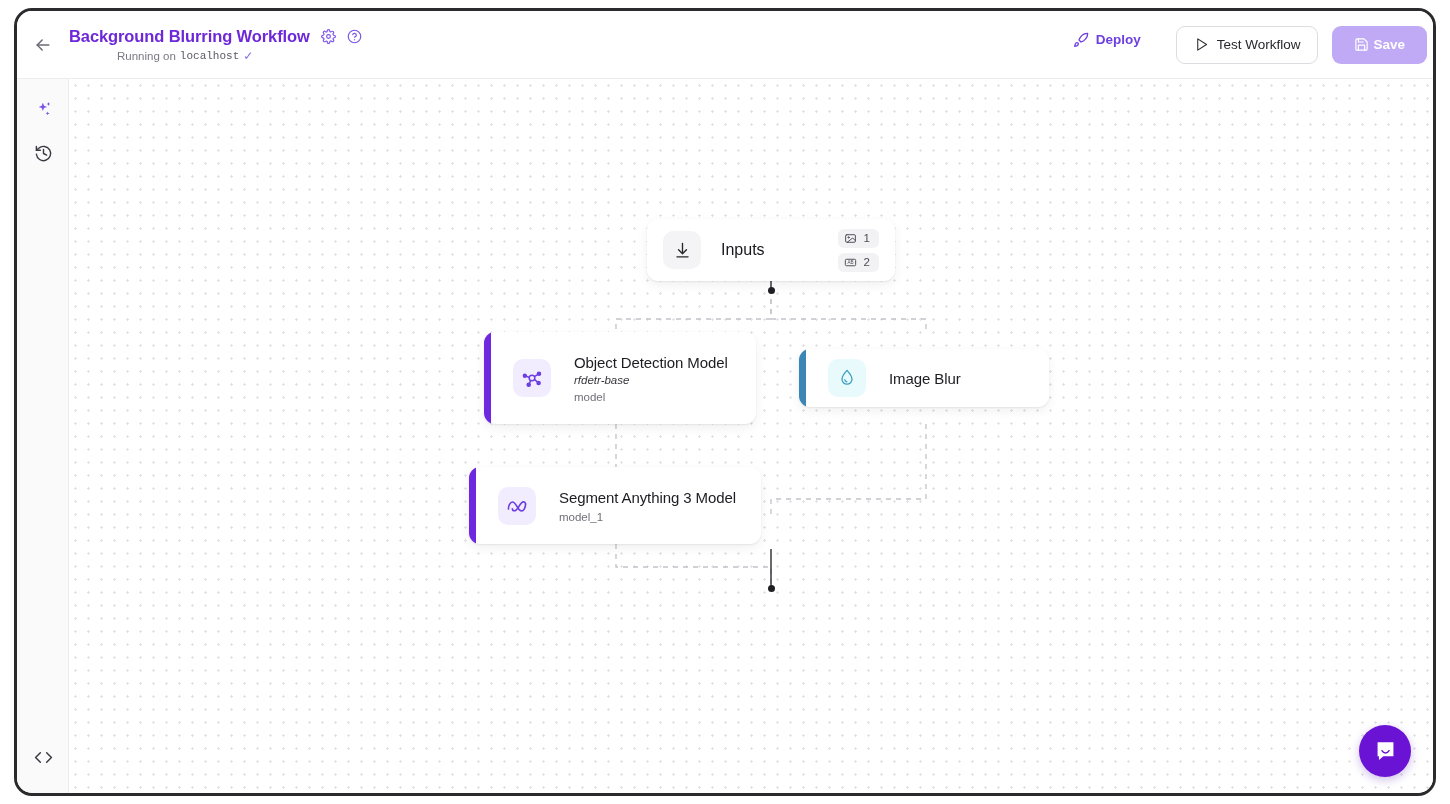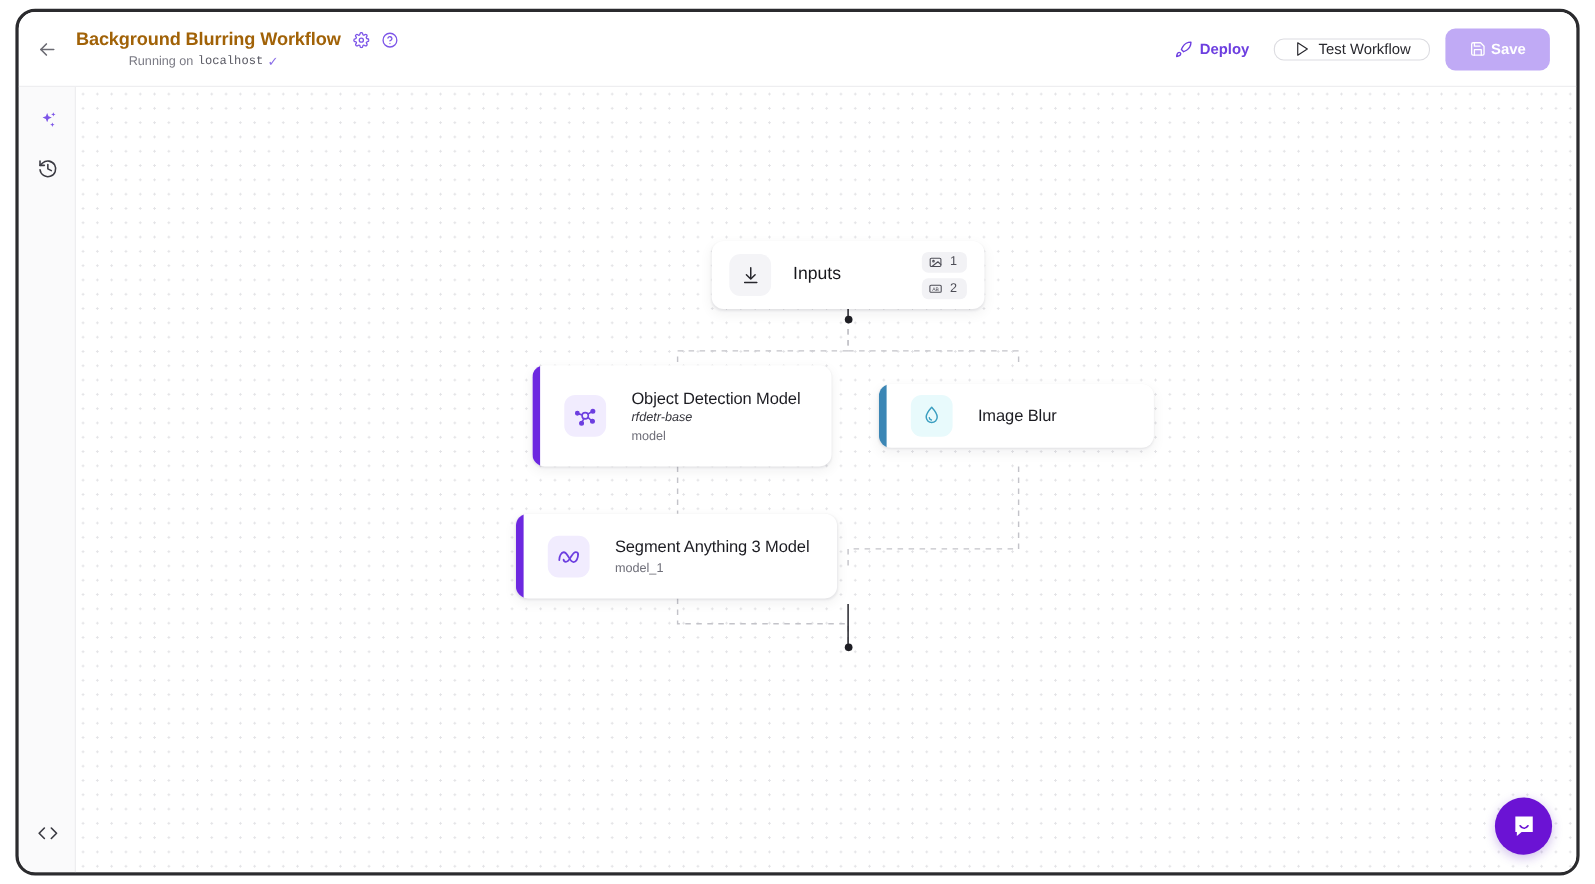--- a/index.html
+++ b/index.html
@@ -31,50 +31,51 @@
     display: flex; align-items: center;
   }
   #back-btn {
     width: 52px; height: 68px;
     display: flex; align-items: center; justify-content: center;
     color: #6b6b73; cursor: pointer;
   }
   .title-wrap { display: flex; flex-direction: column; justify-content: center; }
   .title-row { display: flex; align-items: center; gap: 11px; }
   #page-title {
-    font-size: 16.5px; font-weight: 700; color: #a16207;
+    font-size: 16.5px; font-weight: 700; color: #6d28d9;
     letter-spacing: -0.1px;
   }
   .hdr-icon { color: #7c55e8; display: flex; align-items: center; cursor: pointer; }
   #subtitle {
     font-size: 11.5px; color: #7a7a84; margin-top: 3px;
     display: flex; align-items: center; gap: 4px; margin-left: 48px;
   }
   #subtitle .host {
     font-family: "Liberation Mono", monospace;
     color: #5a5a64; font-size: 11px;
   }
   .check { color: #8b6fe8; font-size: 12px; }
 
   #hdr-right {
-    margin-left: auto; display: flex; align-items: center;
-    gap: 14px; padding-right: 24px;
+    margin-left: auto; display: flex; align-items: flex-start;
+    gap: 14px; padding-right: 6px;
   }
   #deploy-btn {
     display: flex; align-items: center; gap: 7px;
     color: #6d3fe0; font-size: 13.5px; font-weight: 600;
     cursor: pointer; padding: 6px 8px;
   }
   .btn-outline {
     display: flex; align-items: center; gap: 8px;
-    height: 20px; padding: 0 17px;
+    height: 38px; padding: 0 17px;
     border: 1px solid #dcdce1; border-radius: 9px;
     background: #fff; color: #28282e;
     font-size: 13.5px; font-weight: 500; cursor: pointer;
     font-family: "Liberation Sans", sans-serif;
+    margin-left: 13px;
   }
   #save-btn {
     display: flex; align-items: center; gap: 4px;
     height: 38px; padding: 0 22px;
     border: none; border-radius: 9px;
     background: #c0aaf5; color: #ffffff;
     font-size: 13.5px; font-weight: 600; cursor: pointer;
     font-family: "Liberation Sans", sans-serif;
   }
 

